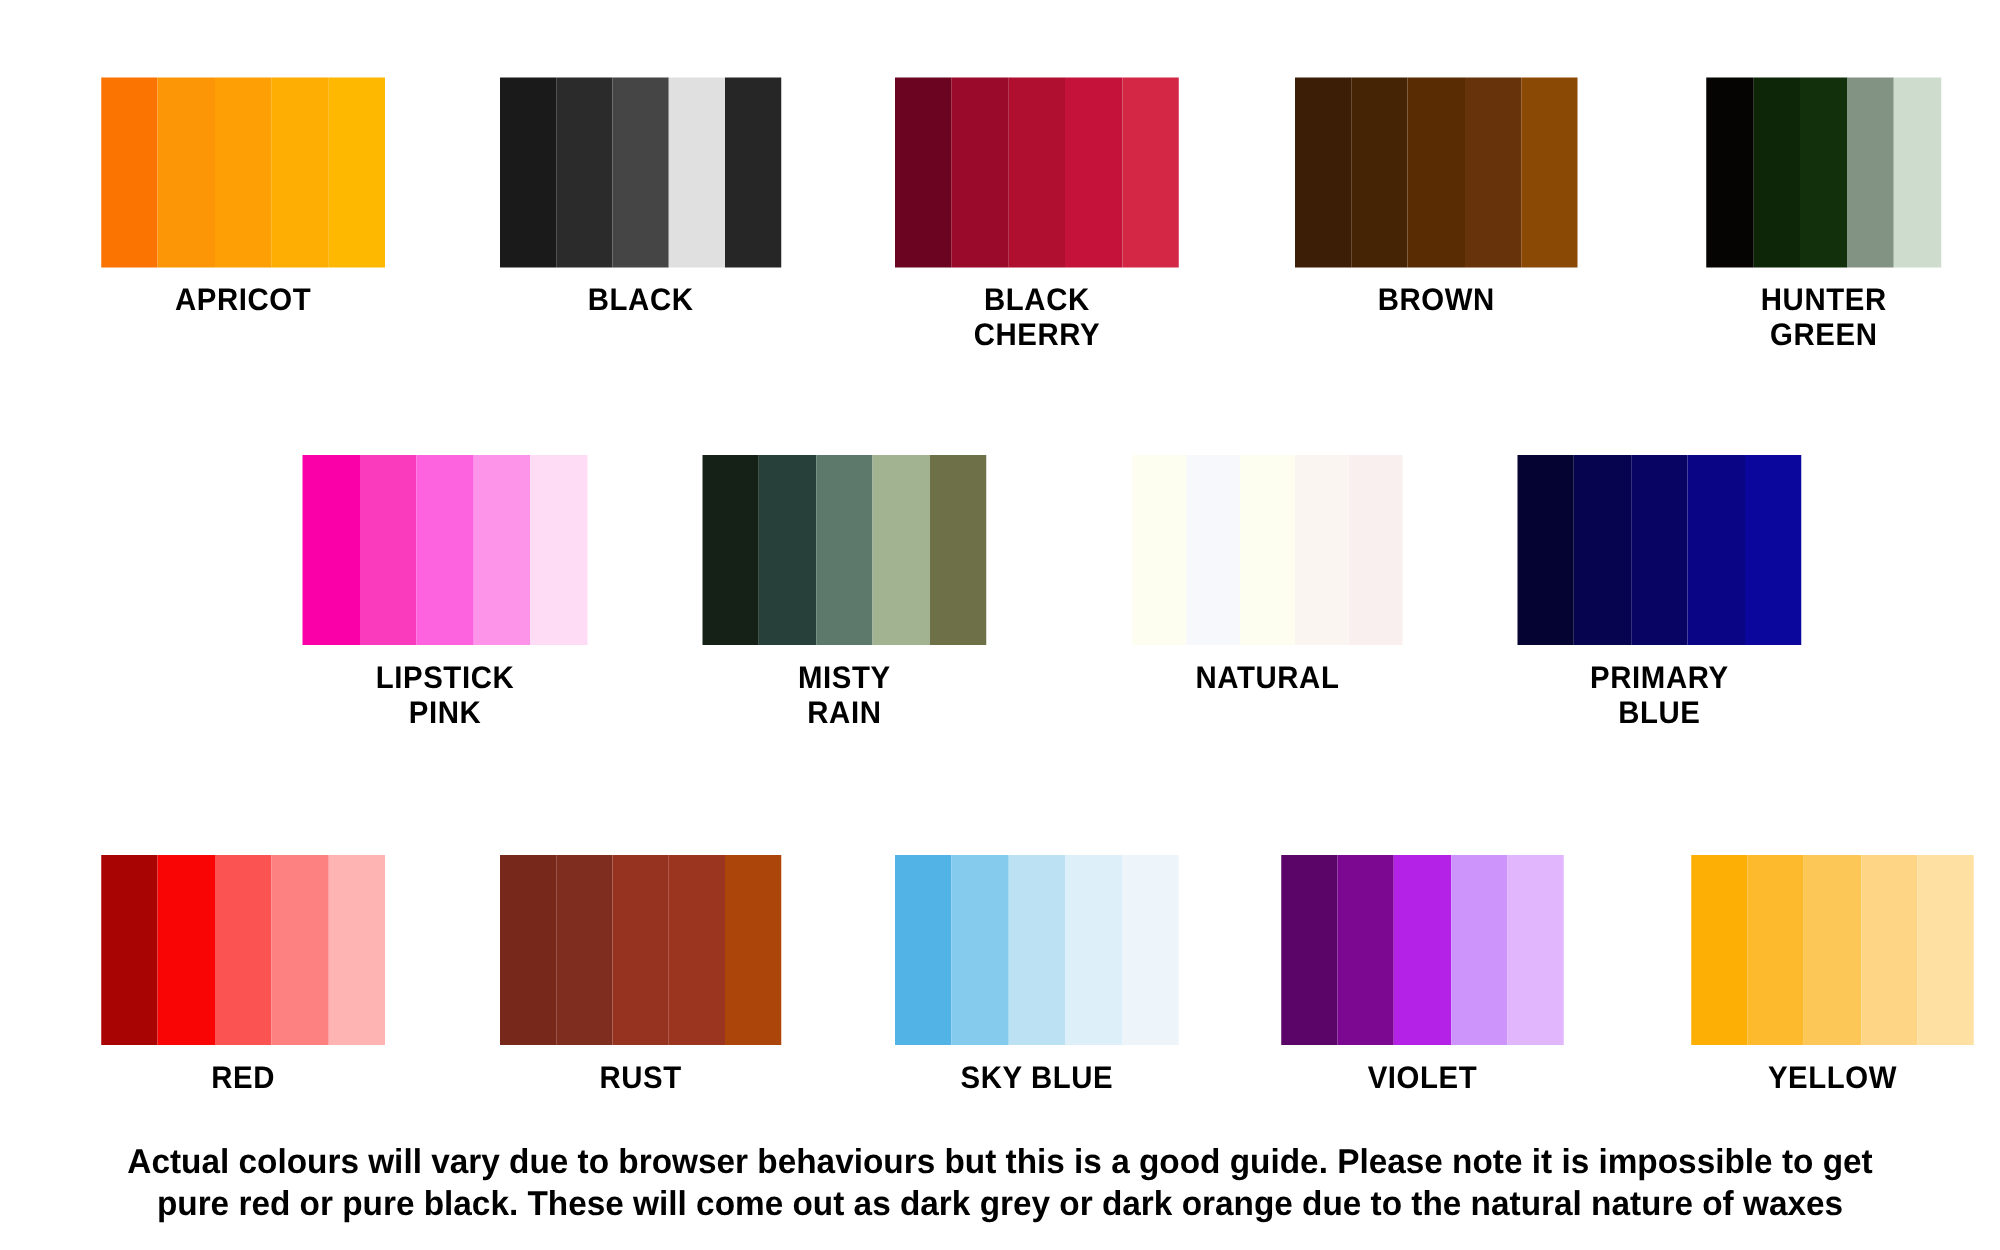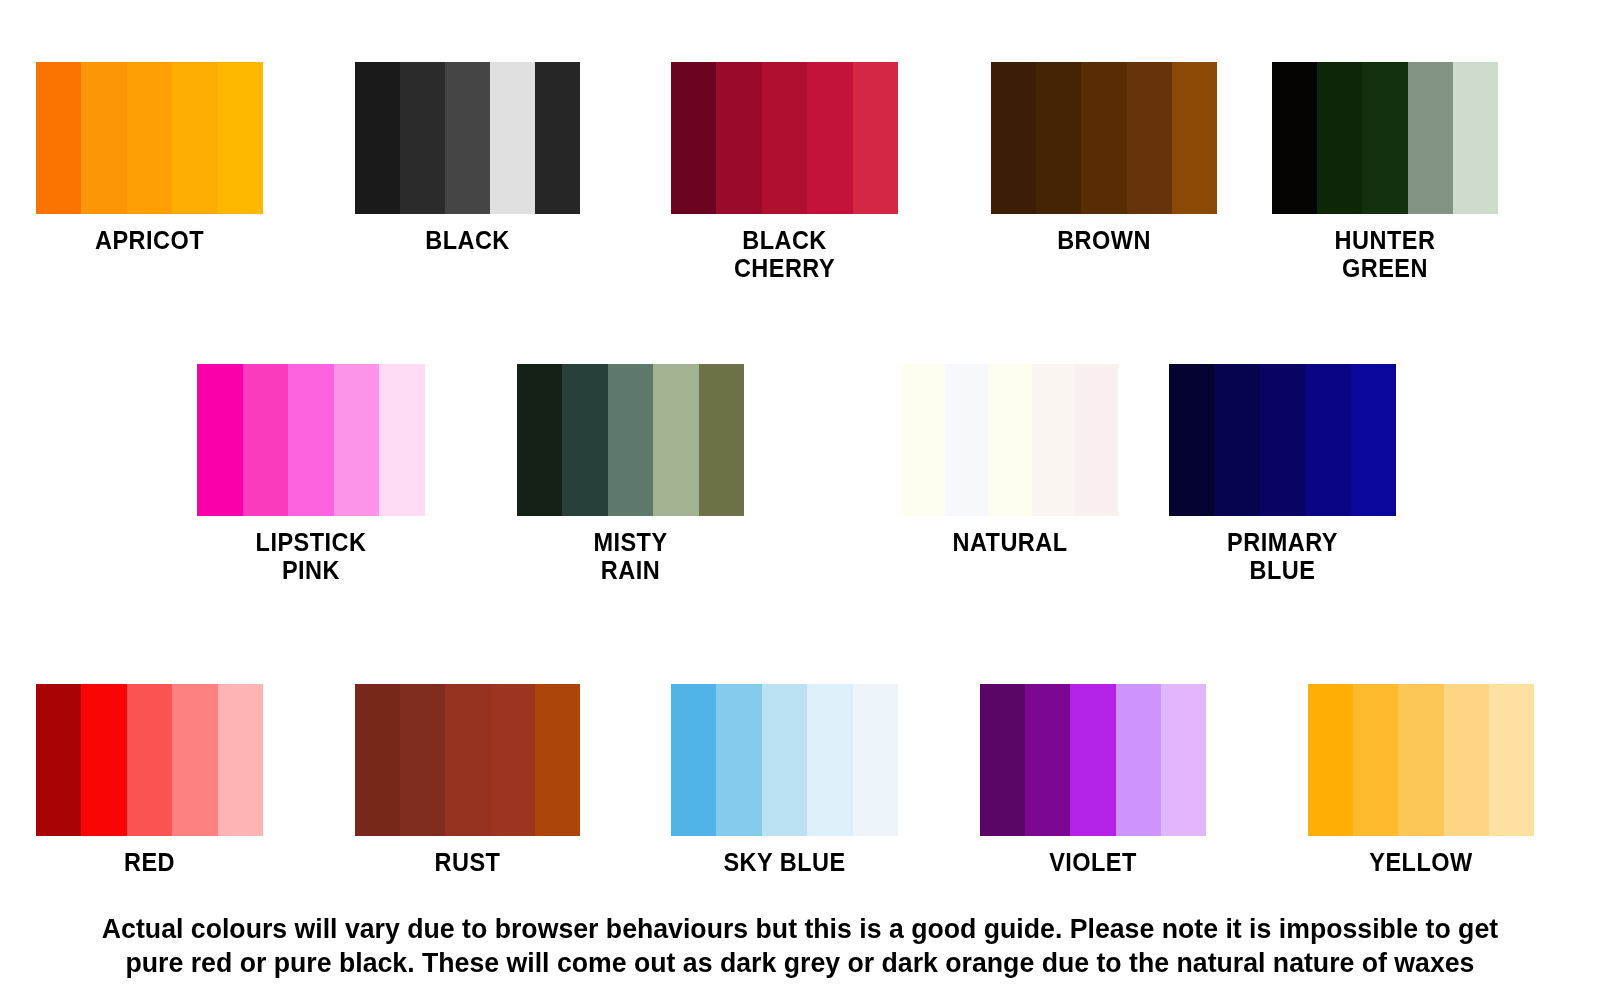--- a/index.html
+++ b/index.html
@@ -25,20 +25,21 @@
     width: 1600px;
     display: flex;
   }
   .row-1 { top: 62px; }
   .row-2 { top: 364px; }
   .row-3 { top: 684px; }
 
   .swatch-cell {
     position: relative;
     box-sizing: border-box;
+    margin-left: 45px;
   }
   .swatch-bands {
     display: flex;
     width: 100%;
     height: 152px;
   }
   .band {
     flex: 1 1 0;
     height: 100%;
   }
@@ -111,21 +112,21 @@
       <div class="swatch-cell" style="position: absolute; left: 991px; width: 226px;">
         <div class="swatch-bands">
           <div class="band" style="background: rgb(59, 30, 5);"></div>
           <div class="band" style="background: rgb(69, 35, 5);"></div>
           <div class="band" style="background: rgb(89, 44, 4);"></div>
           <div class="band" style="background: rgb(102, 51, 10);"></div>
           <div class="band" style="background: rgb(138, 74, 6);"></div>
         </div>
         <div class="swatch-label">BROWN</div>
       </div>
-      <div class="swatch-cell" style="position: absolute; left: 1272px; width: 226px;">
+      <div class="swatch-cell" style="position: absolute; left: 1320px; width: 188px;">
         <div class="swatch-bands">
           <div class="band" style="background: rgb(5, 4, 2);"></div>
           <div class="band" style="background: rgb(14, 38, 8);"></div>
           <div class="band" style="background: rgb(19, 48, 12);"></div>
           <div class="band" style="background: rgb(130, 146, 131);"></div>
           <div class="band" style="background: rgb(206, 220, 206);"></div>
         </div>
         <div class="swatch-label">HUNTER
 GREEN</div>
       </div>
@@ -146,21 +147,21 @@
         <div class="swatch-bands">
           <div class="band" style="background: rgb(21, 33, 23);"></div>
           <div class="band" style="background: rgb(39, 64, 57);"></div>
           <div class="band" style="background: rgb(92, 121, 108);"></div>
           <div class="band" style="background: rgb(162, 179, 146);"></div>
           <div class="band" style="background: rgb(110, 112, 72);"></div>
         </div>
         <div class="swatch-label">MISTY
 RAIN</div>
       </div>
-      <div class="swatch-cell" style="position: absolute; left: 902px; width: 216px;">
+      <div class="swatch-cell" style="position: absolute; left: 861px; width: 216px;">
         <div class="swatch-bands">
           <div class="band" style="background: rgb(254, 254, 240);"></div>
           <div class="band" style="background: rgb(247, 248, 251);"></div>
           <div class="band" style="background: rgb(254, 254, 240);"></div>
           <div class="band" style="background: rgb(251, 245, 241);"></div>
           <div class="band" style="background: rgb(249, 239, 239);"></div>
         </div>
         <div class="swatch-label">NATURAL</div>
       </div>
       <div class="swatch-cell" style="position: absolute; left: 1169px; width: 227px;">

